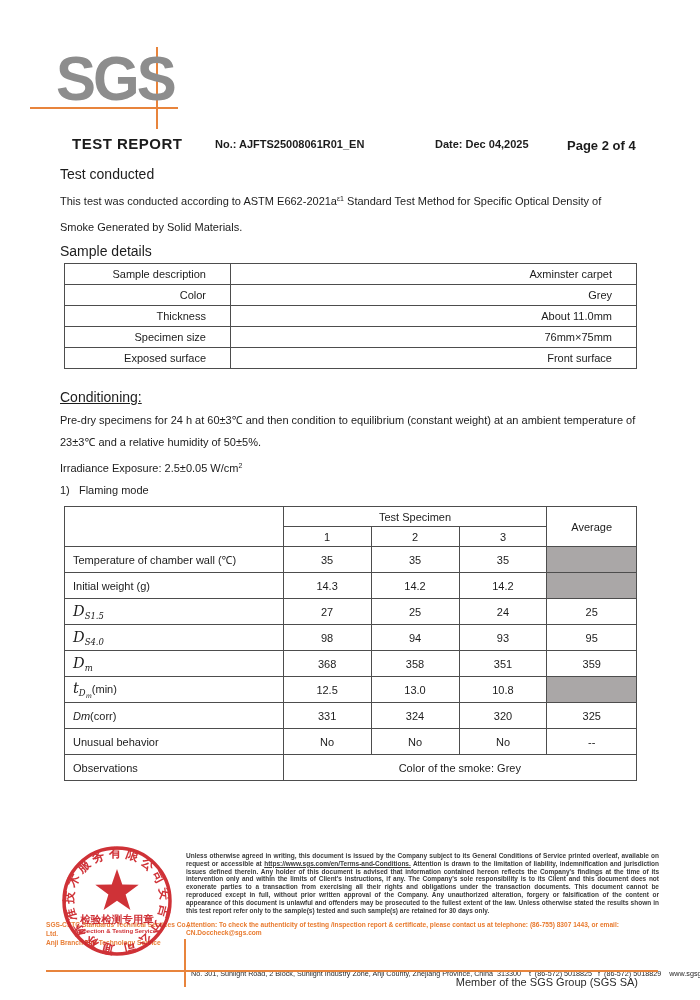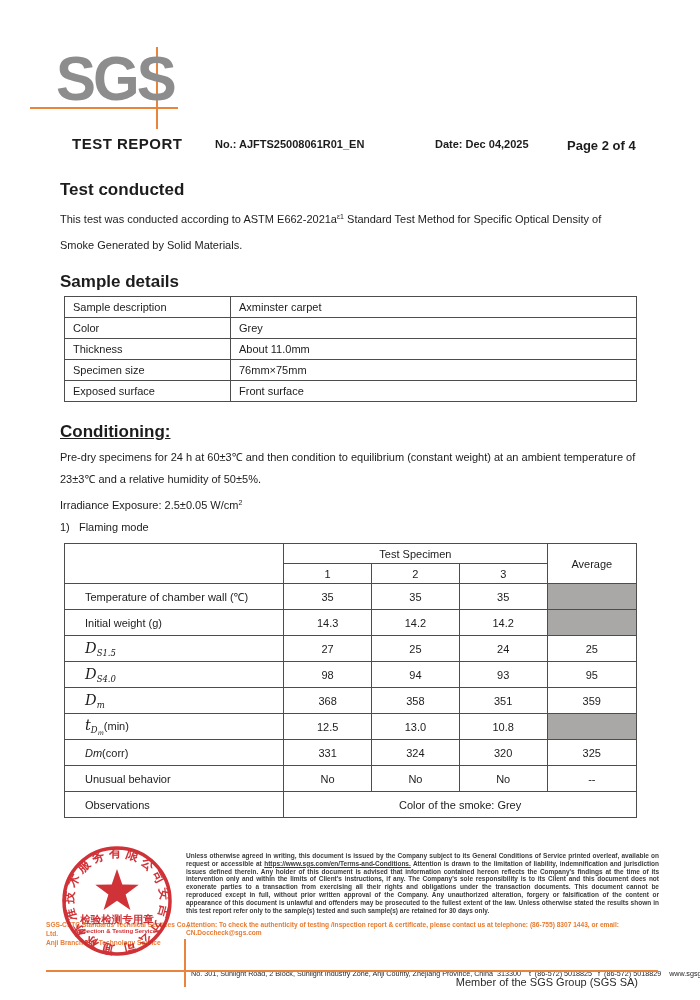--- a/index.html
+++ b/index.html
@@ -20,34 +20,34 @@
   .logo-hline { position:absolute; left:0; top:67px; width:148px; height:2px; background:#e8843c; }
   .logo-vline { position:absolute; left:126px; top:7px; width:2px; height:82px; background:#e8843c; }
   
   .rep-header { position:absolute; left:60px; top:135px; width:580px; height:20px; font-weight:bold; }
   .rep-title  { position:absolute; left:12px; top:0;  font-size:15px; letter-spacing:0.5px; }
   .rep-no     { position:absolute; left:155px; top:3px; font-size:11px; }
   .rep-date   { position:absolute; left:347px; top:3px; font-size:11px;padding-left:28px; }
   .rep-page   { position:absolute; left:507px; top:3px; font-size:13px; }
   
   .content { position:absolute; left:60px; top:166px; width:577px; font-size:11px; }
-  .sec-h   { font-weight:bold; font-size:17px; margin:14px 0 4px 0; }
+  .sec-h   { font-weight:normal; font-size:14px; margin:0 0 4px 0; }
   .sec-h.underlined { text-decoration:underline; }
   .para    { font-size:11px; line-height:26px; margin:0 0 3px 0; }
   sup { font-size:7px; vertical-align:4px; }
   
   table { border-collapse:collapse; width:100%; }
   td { border:1px solid #4d4d4d; font-size:11px; }
   .sample-table { margin:4px 0 20px 4px; width:573px; }
-  .sample-table td { height:21px; padding:2px 8px; }
+  .sample-table td { height:21px; padding:2px 24px;text-align:right; }
   .sample-table td.lbl { width:166px; }
   
   .flaming-table { margin:6px 0 0 4px; width:573px; }
   .flaming-table td { height:26px; text-align:center; padding:2px 4px; }
-  .flaming-table td.lbl { text-align:left; padding-left:20px; width:231px; }
+  .flaming-table td.lbl { text-align:left; padding-left:8px; width:231px; }
   .flaming-table td.hdr { height:20px; }
   .flaming-table td.col-sp { width:93px; }
   .flaming-table td.shaded { background:#aaa7a7; }
   .k-plain {}
   .k-math  { font-family:"DejaVu Serif", serif; font-style:italic; font-size:14.5px; }
   .k-sub   { font-family:"DejaVu Serif", serif; font-style:italic; font-size:8.5px; vertical-align:-3px; }
   .k-subsub{ font-family:"DejaVu Serif", serif; font-style:italic; font-size:6.5px; vertical-align:-5px; }
   .k-it    { font-style:italic; }
   
   .legal {

